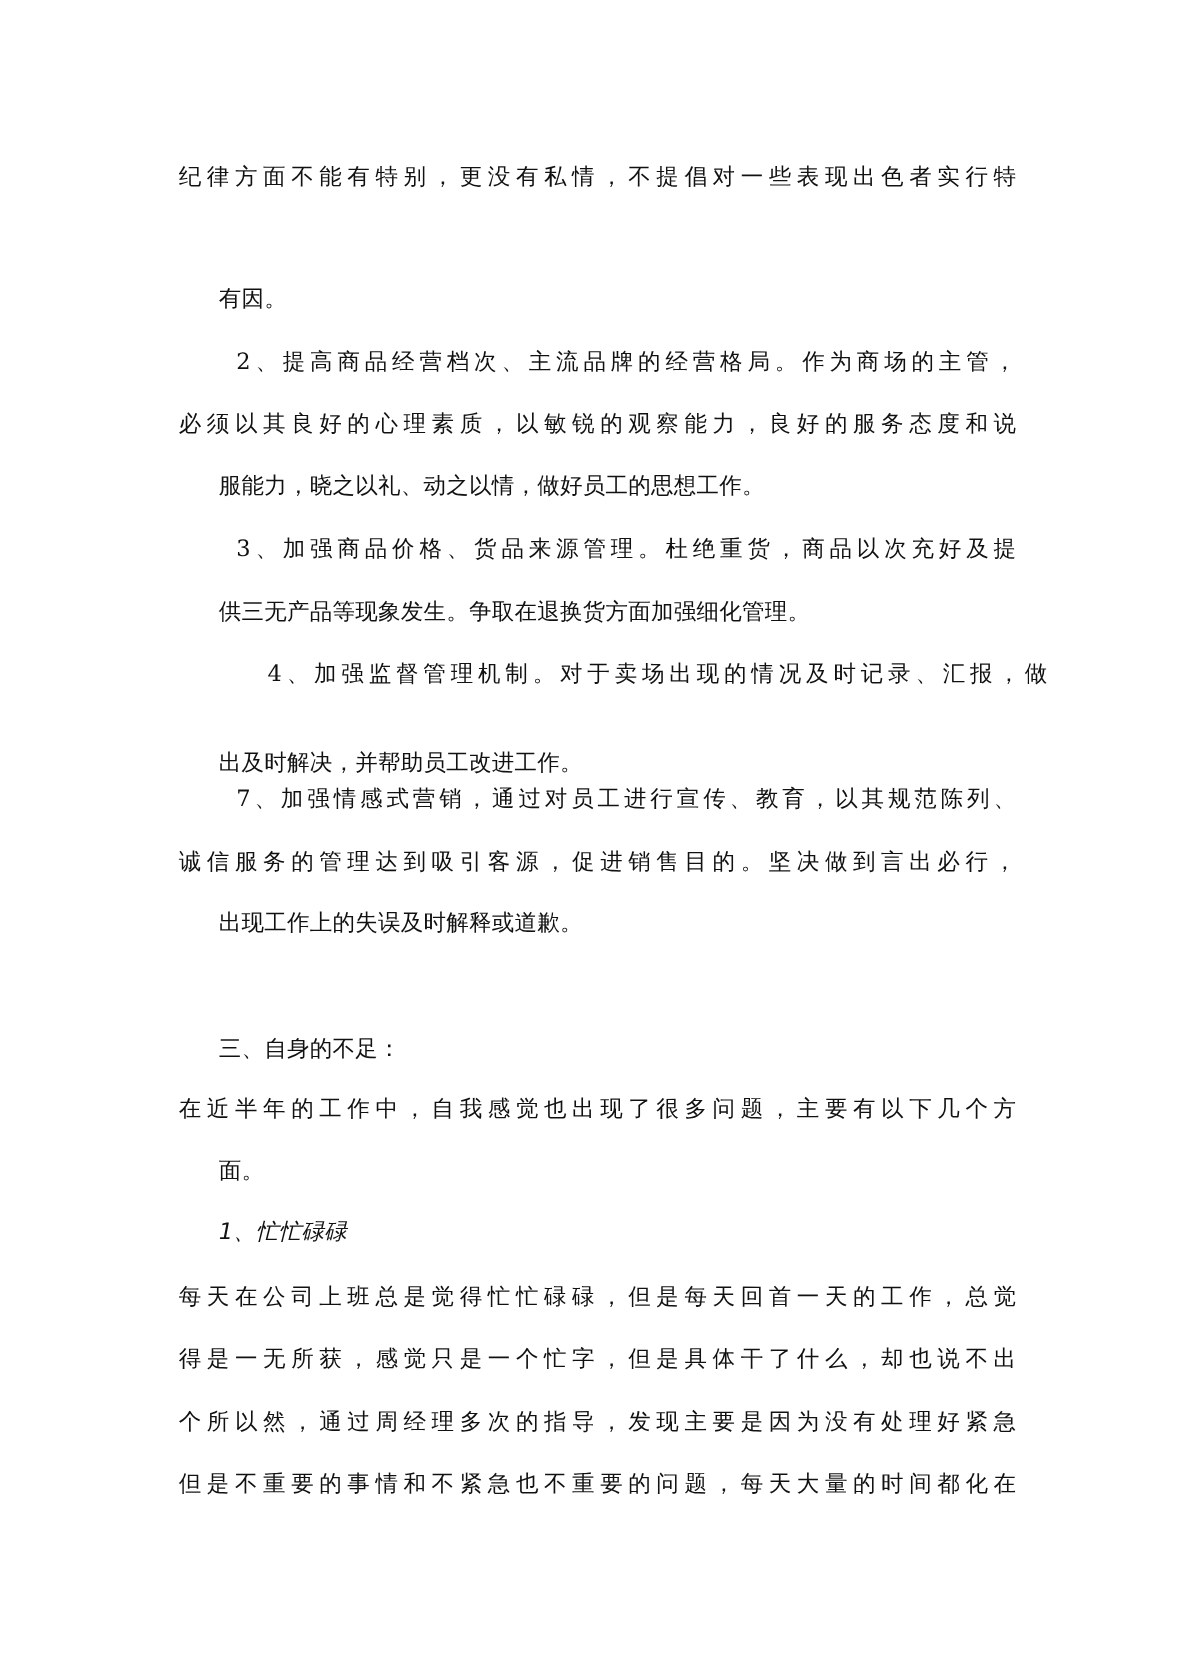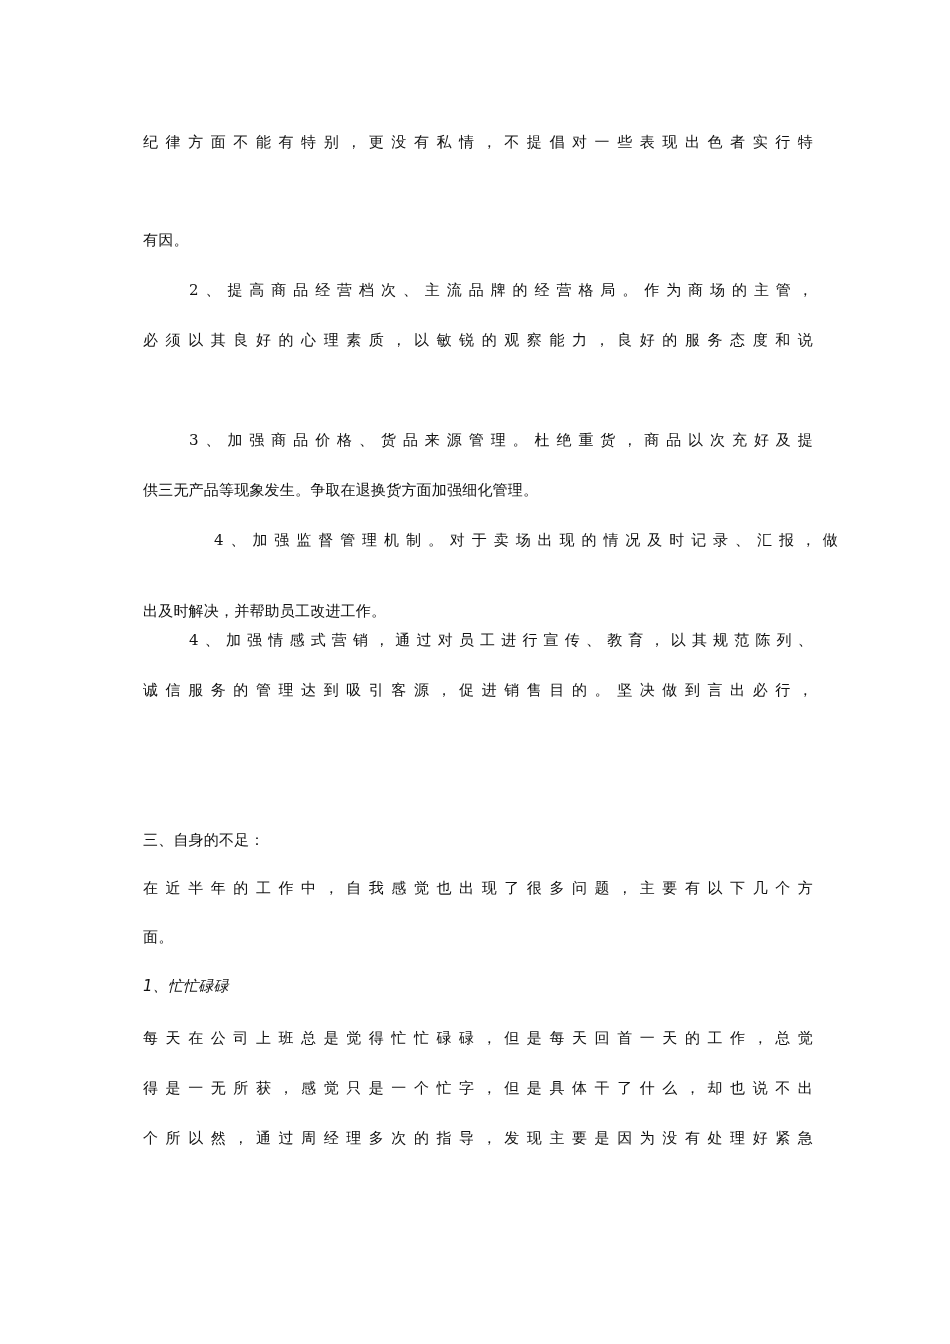--- a/index.html
+++ b/index.html
@@ -20,62 +20,66 @@
       left: 0;
       top: 0;
       width: 950px;
       height: 1344px;
       background: #ffffff;
     }
     .line {
       position: absolute;
       left: 143px;
       width: 670px;
-      font-size: 15px;
+      font-size: 18px;
       line-height: 24px;
       white-space: nowrap;
       letter-spacing: 0.2px;
       text-align: justify;
       text-align-last: justify;
     }
     .line.last {
       text-align-last: left;
+      margin-left: 32px;
     }
     .line.indent {
       left: 189px;
       width: 624px;
     }
     .heading-sans {
       font-family: "DejaVu Sans", "Liberation Sans", sans-serif;
     }
   </style>
 </head>
 <body>
 
 <div class="page">
 
   <div class="line" style="top:130px;">纪律方面不能有特别，更没有私情，不提倡对一些表现出色者实行特</div>
   <div class="line last" style="top:228px;">有因。</div>
 
   <div class="line indent" style="top:278px;">2、提高商品经营档次、主流品牌的经营格局。作为商场的主管，</div>
   <div class="line" style="top:328px;">必须以其良好的心理素质，以敏锐的观察能力，良好的服务态度和说</div>
+  <div class="line last" style="top:377px;">服能力，晓之以礼、动之以情，做好员工的思想工作。</div>
 
   <div class="line indent" style="top:428px;">3、加强商品价格、货品来源管理。杜绝重货，商品以次充好及提</div>
   <div class="line last" style="top:478px;">供三无产品等现象发生。争取在退换货方面加强细化管理。</div>
 
   <div class="line indent" style="top:528px;margin-left:25px;">4、加强监督管理机制。对于卖场出现的情况及时记录、汇报，做</div>
   <div class="line last" style="top:599px;">出及时解决，并帮助员工改进工作。</div>
 
-  <div class="line indent" style="top:628px;">4、加强情感式营销，通过对员工进行宣传、教育，以其规范陈列、</div>
+  <div class="line indent" style="top:628px;">7、加强情感式营销，通过对员工进行宣传、教育，以其规范陈列、</div>
   <div class="line" style="top:678px;">诚信服务的管理达到吸引客源，促进销售目的。坚决做到言出必行，</div>
+  <div class="line last" style="top:727px;">出现工作上的失误及时解释或道歉。</div>
 
   <div class="line last" style="top:828px;">三、自身的不足：</div>
 
   <div class="line" style="top:876px;">在近半年的工作中，自我感觉也出现了很多问题，主要有以下几个方</div>
   <div class="line last" style="top:925px;">面。</div>
 
   <div class="line last heading-sans" style="top:974px;font-style:italic;">1、忙忙碌碌</div>
 
   <div class="line" style="top:1026px;">每天在公司上班总是觉得忙忙碌碌，但是每天回首一天的工作，总觉</div>
   <div class="line" style="top:1076px;">得是一无所获，感觉只是一个忙字，但是具体干了什么，却也说不出</div>
   <div class="line" style="top:1126px;">个所以然，通过周经理多次的指导，发现主要是因为没有处理好紧急</div>
+  <div class="line" style="top:1176px;">但是不重要的事情和不紧急也不重要的问题，每天大量的时间都化在</div>
 
 </div>
 
 </body></html>

